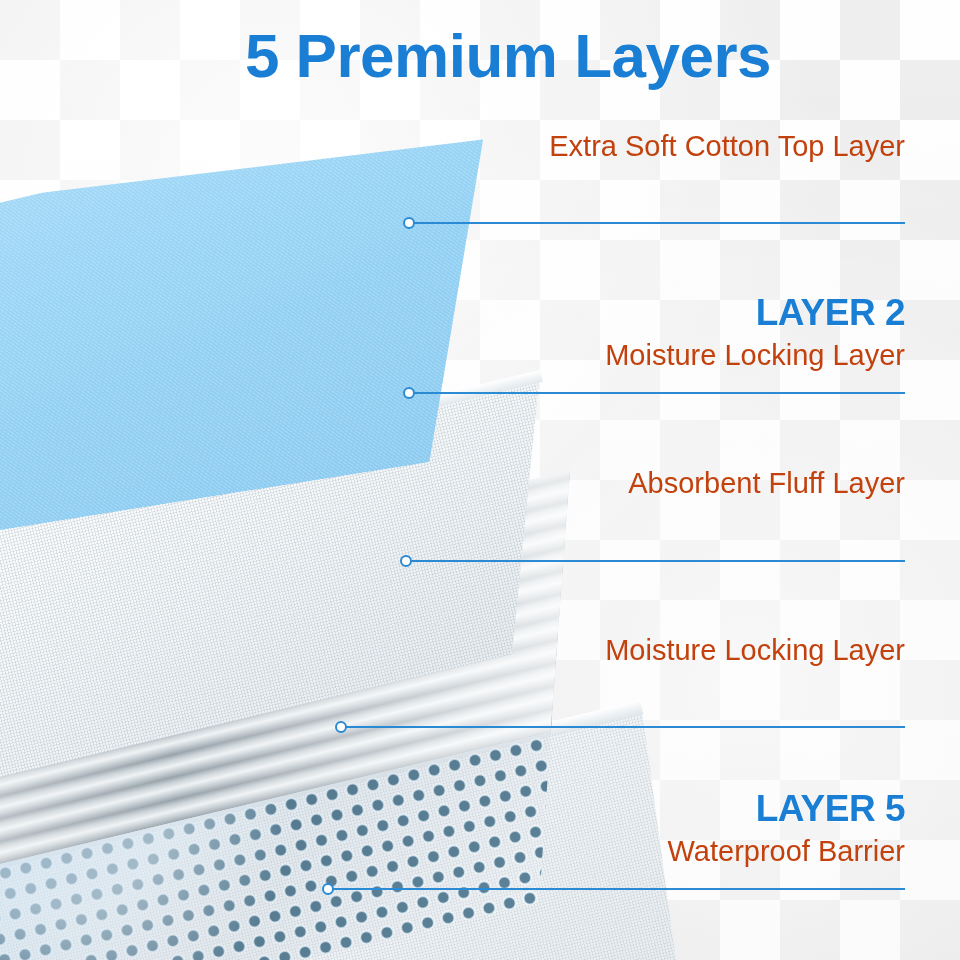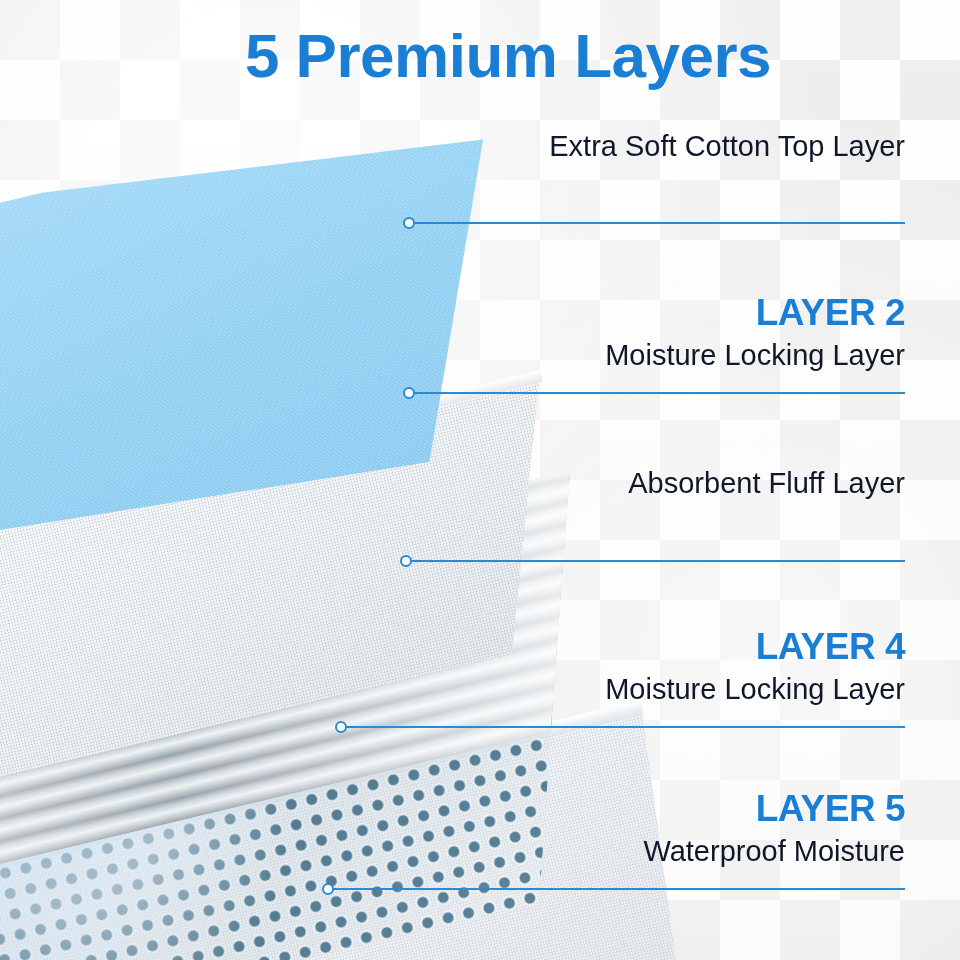--- a/index.html
+++ b/index.html
@@ -192,21 +192,21 @@
     font-size: 37px;
     font-weight: 700;
     color: #1a7fd4;
     letter-spacing: -0.5px;
     line-height: 1.05;
     text-shadow: 0 1px 0 rgba(255,255,255,.85);
   }
   .layer-sub {
     font-size: 29px;
     font-weight: 400;
-    color: #0f172a;
+    color: #c2410c;
     line-height: 1.25;
     margin-top: 4px;
     white-space: nowrap;
   }
 </style>
 </head>
 <body>
 
 <div id="stage">
 
@@ -255,22 +255,21 @@
   <div class="layer-block" style="right:55px; top:294px; width:560px;">
     <div class="layer-title">LAYER 2</div>
     <div class="layer-sub">Moisture Locking Layer</div>
   </div>
 
   <div class="layer-block" style="right:55px; top:461px; width:560px;">
     <div class="layer-sub">Absorbent Fluff Layer</div>
   </div>
 
   <div class="layer-block" style="right:55px; top:628px; width:560px;">
-    <div class="layer-title">LAYER 4</div>
     <div class="layer-sub">Moisture Locking Layer</div>
   </div>
 
   <div class="layer-block" style="right:55px; top:790px; width:560px;">
     <div class="layer-title">LAYER 5</div>
-    <div class="layer-sub">Waterproof Moisture</div>
+    <div class="layer-sub">Waterproof Barrier</div>
   </div>
 
 </div>
 
 </body></html>

